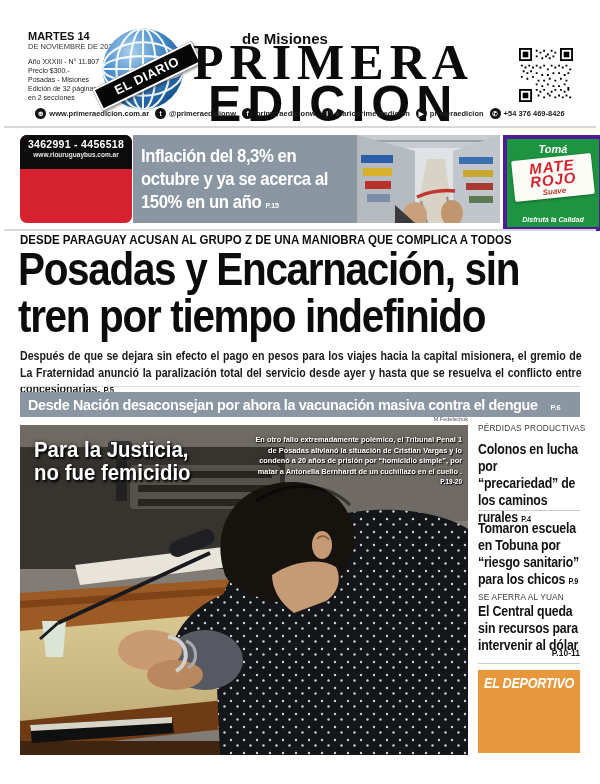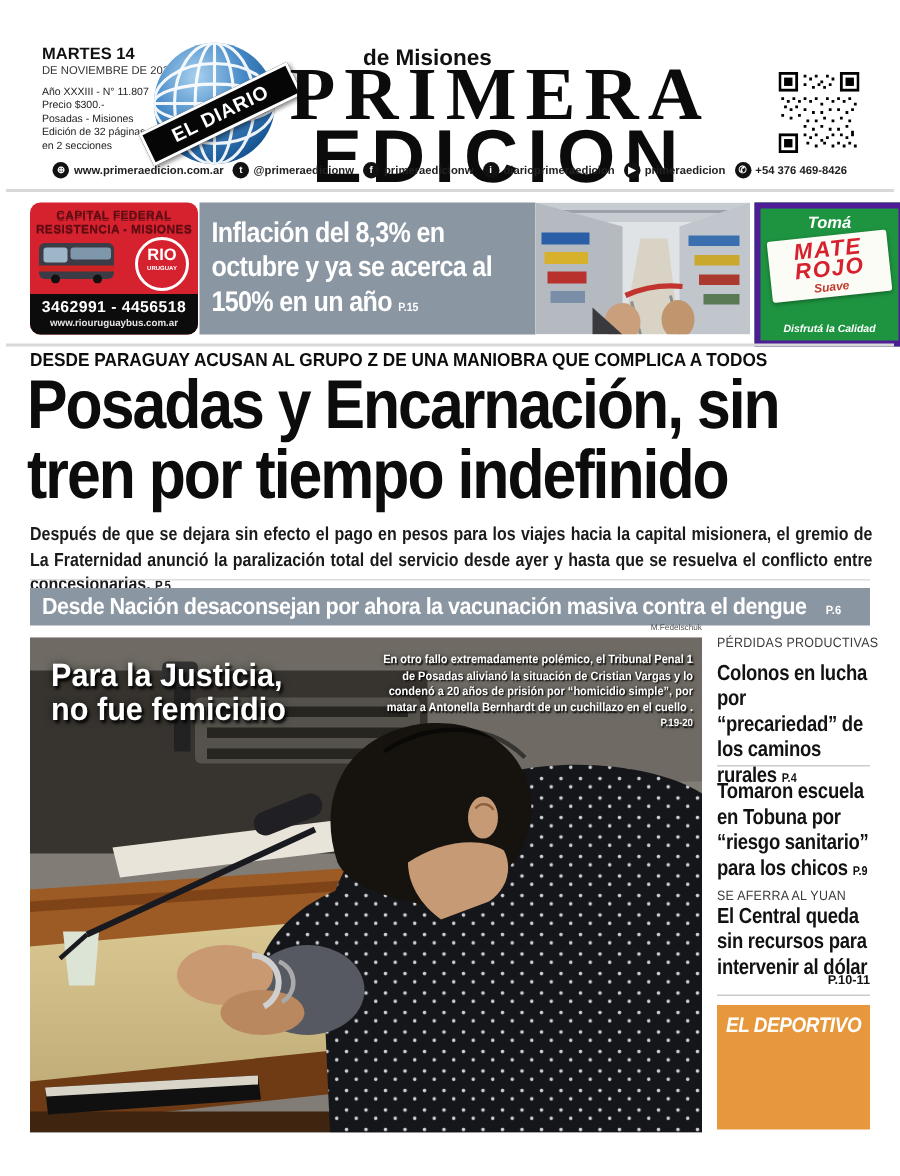--- a/index.html
+++ b/index.html
@@ -200,38 +200,20 @@
       <span class="soc-label">primeraedicion</span>
     </div>
     <div class="soc-item">
       <span class="sic">✆</span>
       <span class="soc-label">+54 376 469-8426</span>
     </div>
   </div>
   <div class="abs hr" style="top:126px"></div>
 
   <div class="abs rio">
-    <div class="rio-top">
-      <div class="rio-l">CAPITAL FEDERAL</div>
-      <div class="rio-l">RESISTENCIA - MISIONES</div>
-      <div class="rio-bus">
-        <svg width="52" height="30" viewBox="0 0 52 30">
-          <rect x="1" y="3" width="50" height="24" rx="4" fill="#3c3c46"></rect>
-          <rect x="4" y="6" width="16" height="10" rx="2" fill="#9fb6c8"></rect>
-          <rect x="22" y="6" width="27" height="8" rx="2" fill="#7e97ab"></rect>
-          <rect x="1" y="18" width="50" height="4" fill="#c22"></rect>
-          <circle cx="12" cy="27" r="3" fill="#111"></circle>
-            <circle cx="40" cy="27" r="3" fill="#111"></circle>
-        </svg>
-      </div>
-      <div class="rio-logo">
-        <div class="r1">RIO</div>
-        <div class="r2">URUGUAY</div>
-      </div>
-    </div>
     <div class="rio-bot">
       <div class="rio-ph">3462991 - 4456518</div>
       <div class="rio-web">www.riouruguaybus.com.ar</div>
     </div>
   </div>
 
   <div class="abs inflation">
     <div class="infl-in"><span>Inflación del 8,3% en octubre y ya se acerca al 150% en un año</span>
       <span class="pref-sm">P.15</span></div>
   </div>

